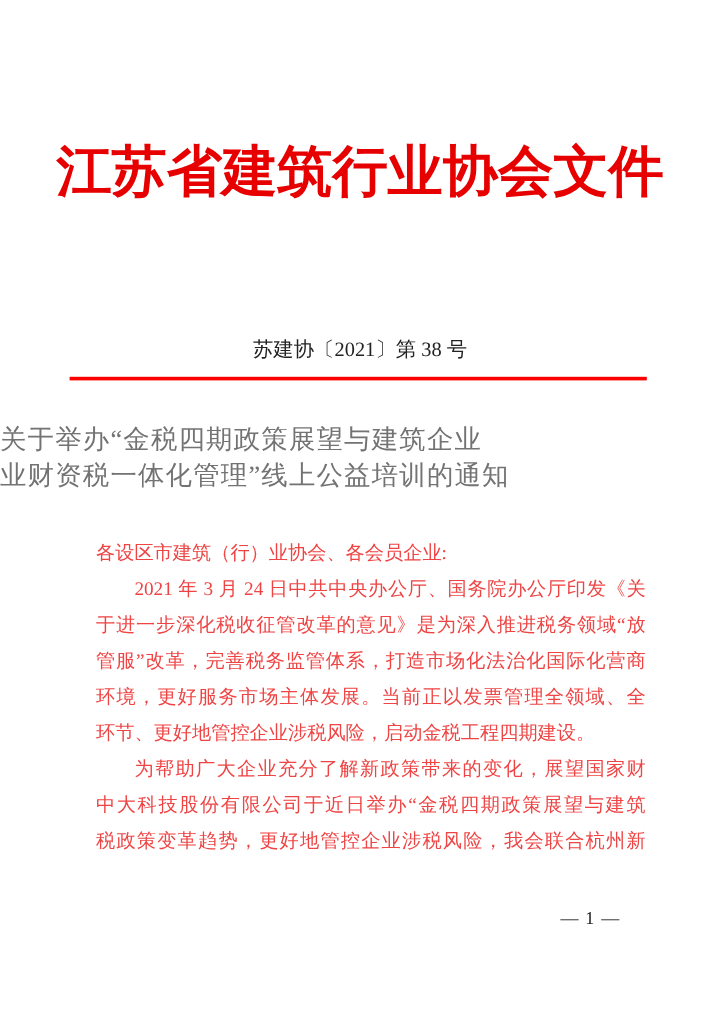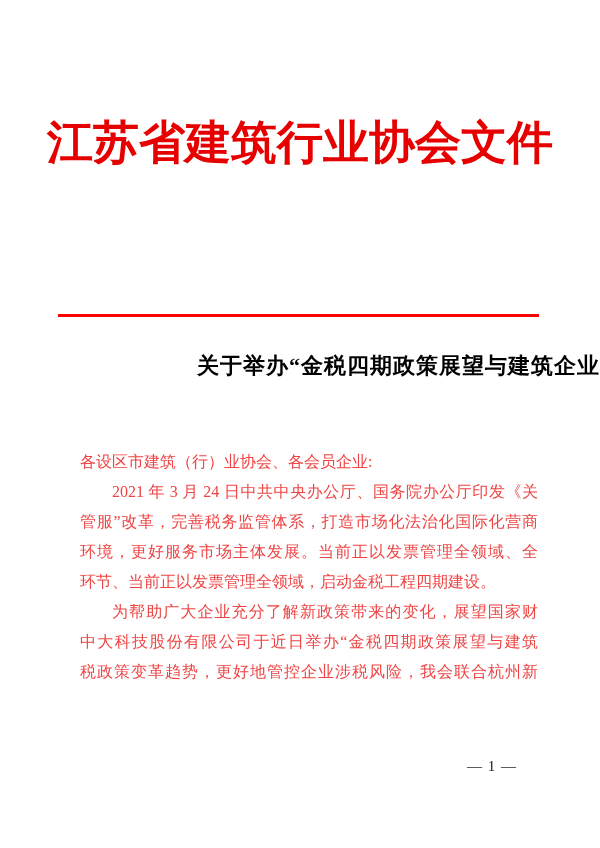--- a/index.html
+++ b/index.html
@@ -16,55 +16,58 @@
   }
   .doc-number {
     position:absolute; top:279px; left:0; width:600px;
     text-align:center; font-size:17px; line-height:26px; color:#222;
   }
   .red-rule {
     position:absolute; top:314px; left:58px; width:481px; height:3px;
   }
   .doc-title {
     position:absolute; top:351px; left:0; width:600px;
-    text-align:right; font-weight:bold; font-size:22px;
-    line-height:30px; letter-spacing:1px; color:#000000;
+    text-align:left; font-weight:normal; font-size:22px;
+    line-height:30px; letter-spacing:1px; color:#737373;
   }
   .body-text {
     position:absolute; top:447px; left:80px; width:458px;
     font-size:16px; line-height:30px; color:#ef4444;
   }
   .line { text-align:justify; text-align-last:left; text-justify:inter-character; }
   .line.jl { text-align-last:justify; }
   .line.indent { text-indent:2em;font-family:Liberation Serif, serif; }
   .page-number {
     position:absolute; top:755px; right:83px;
     font-size:15px; letter-spacing:1px; color:#222; line-height:22px;
   }
 </style>
 </head>
 <body>
 
 <div class="page">
 
   <div class="letterhead" style="color: rgb(230, 0, 0);">江苏省建筑行业协会文件</div>
 
+  <div class="doc-number">苏建协〔2021〕第 38 号</div>
 
   <div class="red-rule" style="background: rgb(254, 0, 0);"></div>
 
   <div class="doc-title">
     <div>关于举办“金税四期政策展望与建筑企业</div>
+    <div>业财资税一体化管理”线上公益培训的通知</div>
   </div>
 
   <div class="body-text">
     <div class="line">各设区市建筑（行）业协会、各会员企业:</div>
     <div class="line indent jl">2021 年 3 月 24 日中共中央办公厅、国务院办公厅印发《关</div>
+    <div class="line jl">于进一步深化税收征管改革的意见》是为深入推进税务领域“放</div>
     <div class="line jl">管服”改革，完善税务监管体系，打造市场化法治化国际化营商</div>
     <div class="line jl">环境，更好服务市场主体发展。当前正以发票管理全领域、全</div>
-    <div class="line">环节、当前正以发票管理全领域，启动金税工程四期建设。</div>
+    <div class="line">环节、更好地管控企业涉税风险，启动金税工程四期建设。</div>
     <div class="line indent jl">为帮助广大企业充分了解新政策带来的变化，展望国家财</div>
     <div class="line jl">中大科技股份有限公司于近日举办“金税四期政策展望与建筑</div>
     <div class="line jl">税政策变革趋势，更好地管控企业涉税风险，我会联合杭州新</div>
   </div>
 
   <div class="page-number">— 1 —</div>
 
 </div>
 
 </body></html>

